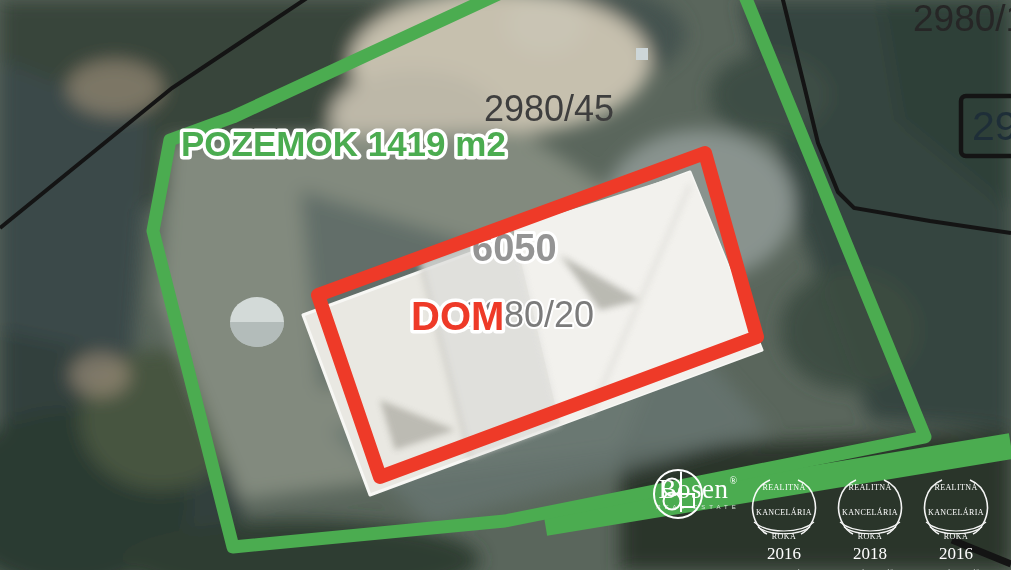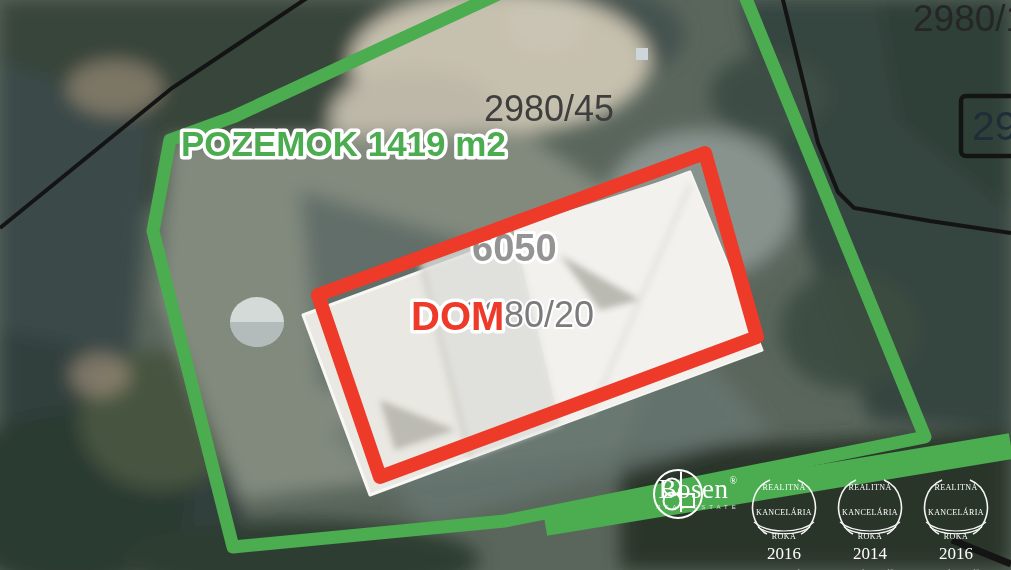--- a/index.html
+++ b/index.html
@@ -148,21 +148,21 @@
         <g fill="none" stroke="#ffffff" stroke-width="1.6" opacity=".95">
           <path d="M30,6 C13,13 8,34 17,50 C19,54 23,58 27,60"></path>
           <path d="M58,6 C75,13 80,34 71,50 C69,54 65,58 61,60"></path>
           <path d="M18,53 C30,62 58,62 70,53" stroke-width="1.2"></path>
           <path d="M14,48 C28,60 60,60 74,48" stroke-width="1.2"></path>
         </g>
       </svg>
       <div class="t1">REALITNÁ</div>
       <div class="t1">KANCELÁRIA</div>
       <div class="t1">ROKA</div>
-      <div class="year">2014</div>
+      <div class="year">2018</div>
       <div class="sub">ABSOLÚTNY VÍŤAZ</div>
 
     </div>
 
     <div class="badge b3">
       <svg class="wreath" width="88" height="66" viewBox="0 0 88 66">
         <g fill="none" stroke="#ffffff" stroke-width="1.6" opacity=".95">
           <path d="M30,6 C13,13 8,34 17,50 C19,54 23,58 27,60"></path>
           <path d="M58,6 C75,13 80,34 71,50 C69,54 65,58 61,60"></path>
           <path d="M18,53 C30,62 58,62 70,53" stroke-width="1.2"></path>

